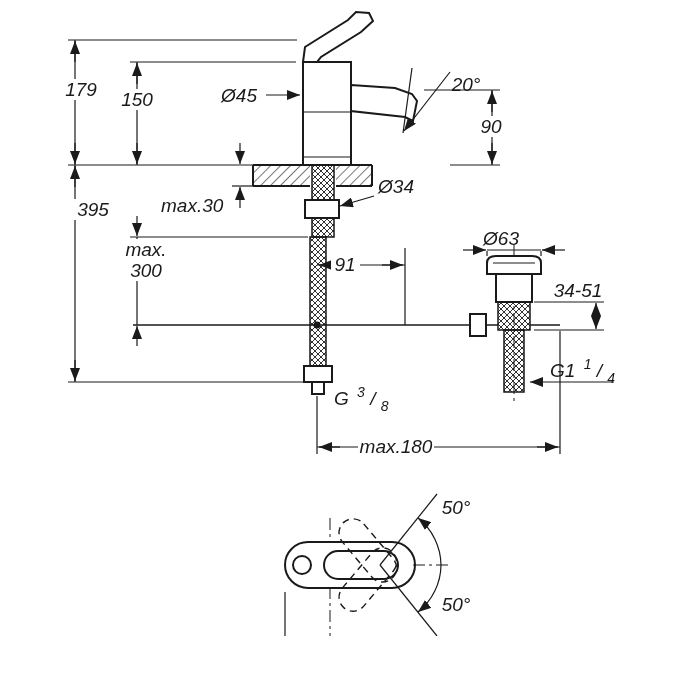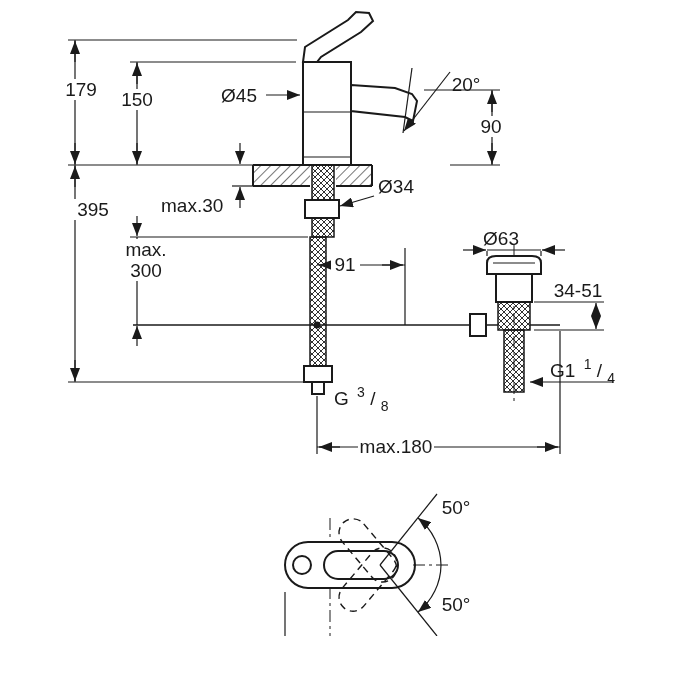--- a/index.html
+++ b/index.html
@@ -1,16 +1,16 @@
 <!DOCTYPE html>
 <html><head>
 <meta charset="utf-8">
 <style>
   html, body { margin: 0; padding: 0; background: #ffffff; }
-  .canvas { width: 700px; height: 636px; background: #ffffff; font-family: "Liberation Sans", sans-serif; }
+  .canvas { width: 700px; height: 636px; background: #ffffff; font-family: "Liberation Sans", sans-serif; font-style: italic; }
   svg { display: block; }
   svg text { font-family: "Liberation Sans", "DejaVu Sans", sans-serif; font-size: 19px; fill: #1a1a1a; }
   .obj      { stroke: #1a1a1a; stroke-width: 2;   fill: #ffffff; }
   .obj-thin { stroke: #1a1a1a; stroke-width: 1.2; fill: none; }
   .dim      { stroke: #1a1a1a; stroke-width: 1.2; fill: none; }
   .thick    { stroke: #1a1a1a; stroke-width: 2; }
   .halo     { fill: #ffffff; stroke: none; }
   .cl       { stroke: #1a1a1a; stroke-width: 1; stroke-dasharray: 12 4 3 4; fill: none; }
   .dash     { stroke: #1a1a1a; stroke-width: 1.4; stroke-dasharray: 7 5; fill: none; }
 </style>

